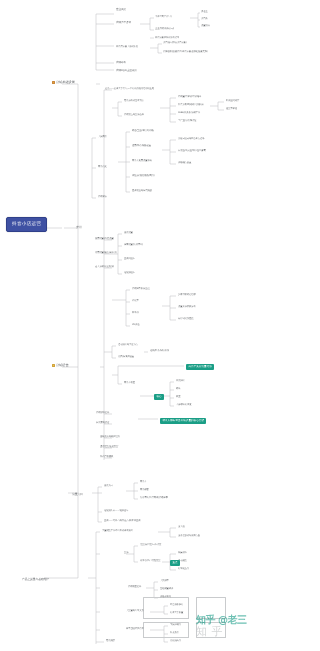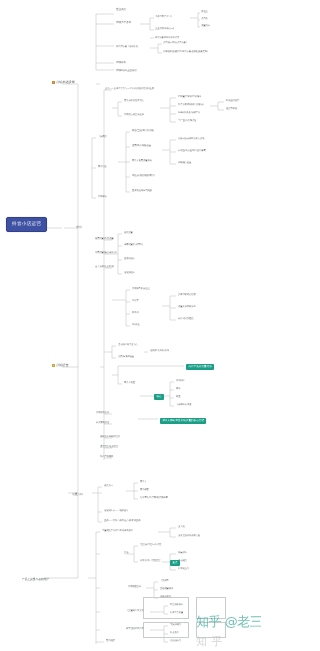--- a/index.html
+++ b/index.html
@@ -84,34 +84,34 @@
   }
   
   #watermark {
     position: absolute;
     right: 3px; bottom: 6px;
     width: 62px; height: 30px;
     opacity: 0.62;
     pointer-events: none;
   }
   .wm-top {
-    font-size: 13px;
-    font-weight: normal;
+    font-size: 10px;
+    font-weight: bold;
     color: #169b86;
     letter-spacing: -0.5px;
     line-height: 1;
     white-space: nowrap;
   }
   .wm-bot {
     font-size: 11px;
     color: #b9bcbe;
     letter-spacing: 0.5px;
     line-height: 1;
     white-space: nowrap;
-    margin-top: 8px;
+    margin-top: 1px;
   }
 </style>
 </head>
 <body>
 
 <div id="canvas">
 
   <svg id="edges" viewBox="0 0 261 651" preserveAspectRatio="none" aria-hidden="true">
     <g stroke="#b8babd" stroke-width="0.5" fill="none">
 

